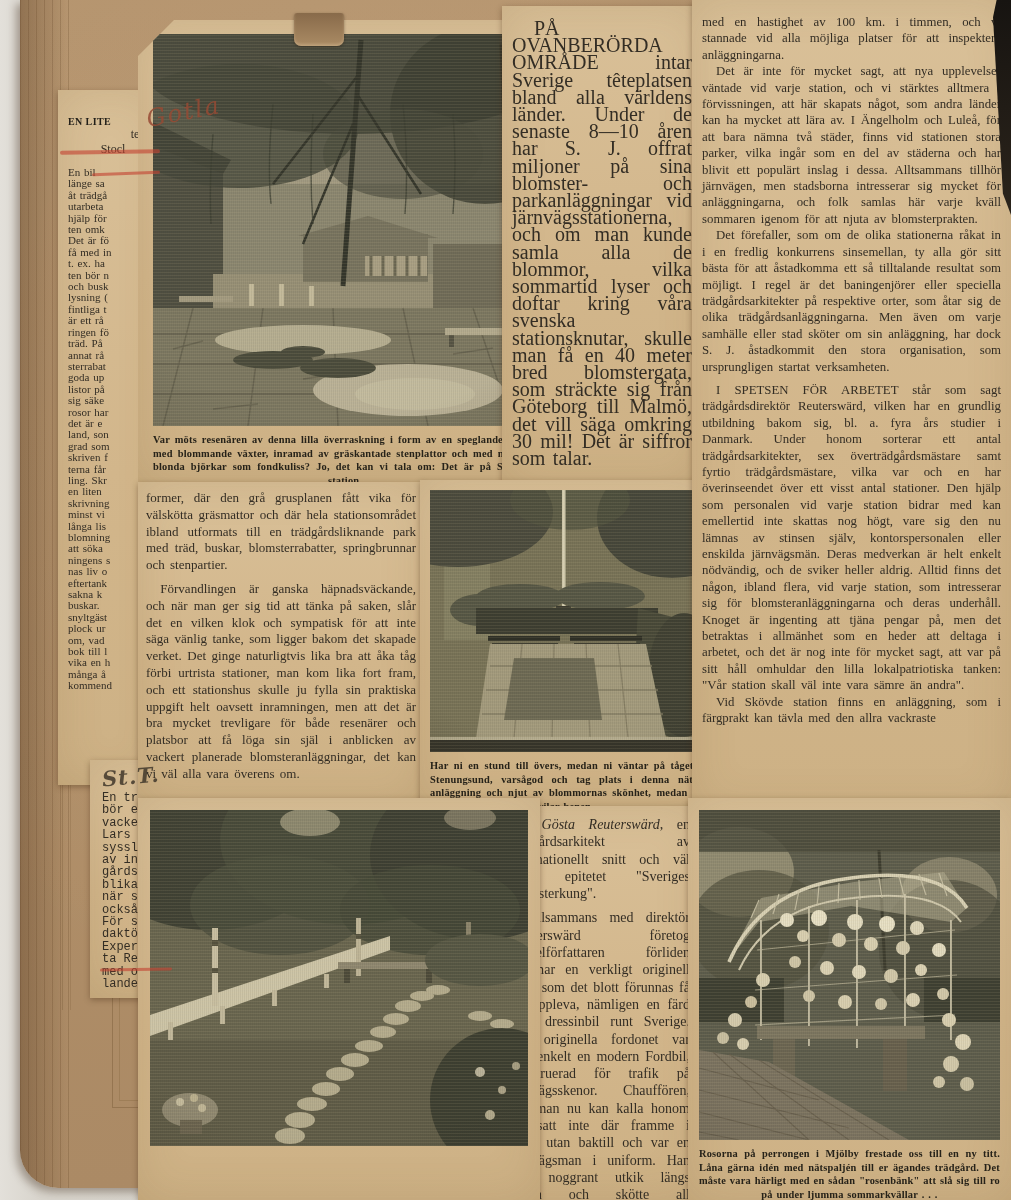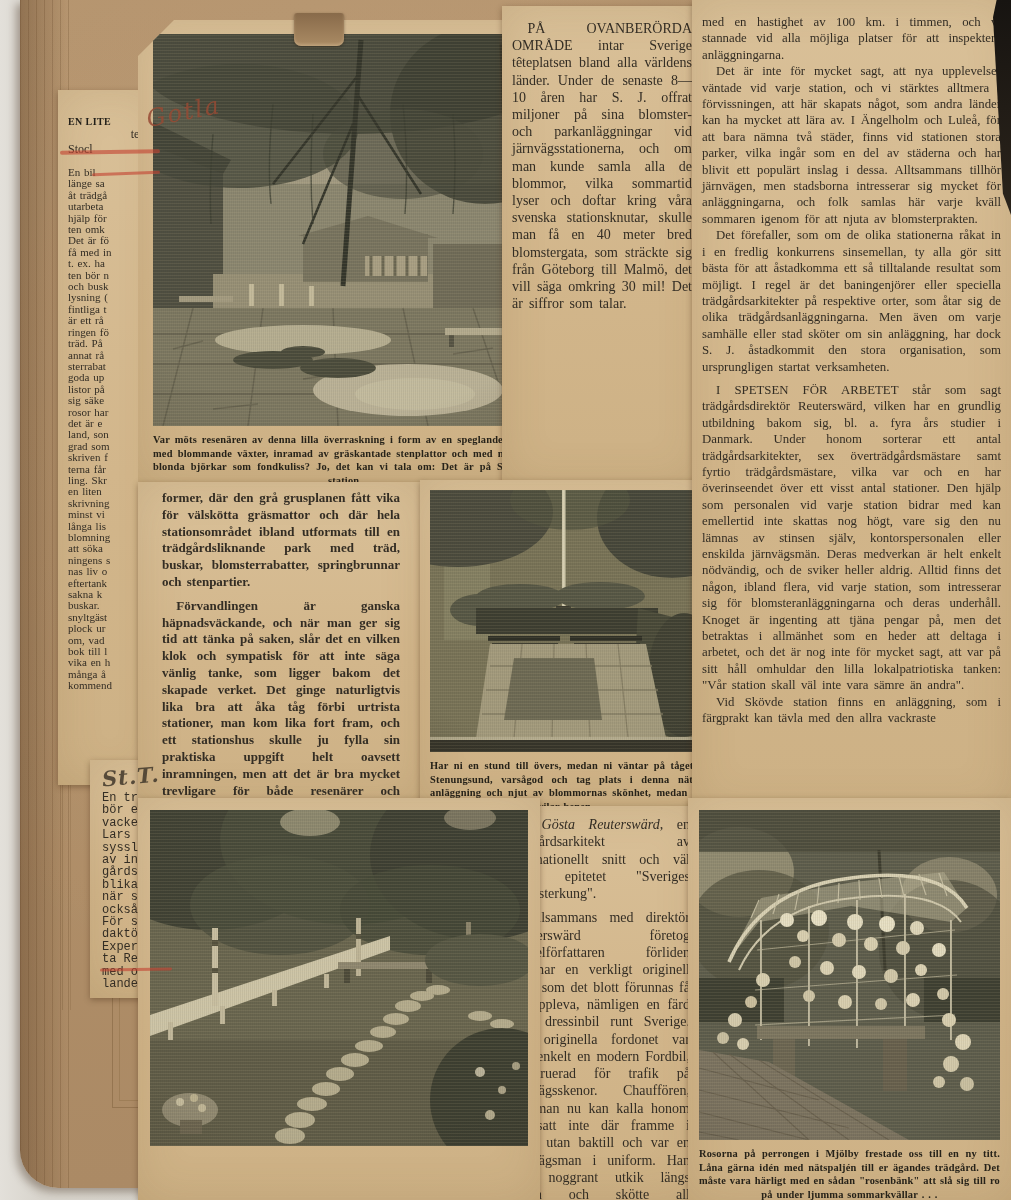--- a/index.html
+++ b/index.html
@@ -36,33 +36,33 @@
   .clip{position:absolute;z-index:3;color:#332d24;
         background:linear-gradient(180deg,#d9c098 0%,#d2b68b 55%,#cdb185 100%);
         box-shadow:0 2px 6px rgba(70,45,20,.40), inset 0 0 46px rgba(120,85,45,.16);}
   .strip{z-index:2;overflow:hidden;}
 
   .justify{text-align:justify;}
   p{margin:0;}
   .ind{text-indent:1.1em;}
 
   
-  .col1{font-size:14px;line-height:17.2px;word-spacing:2.5px;}
+  .col1{font-size:20px;line-height:17.2px;word-spacing:2.5px;}
   .col2{font-size:13px;line-height:16.8px;word-spacing:2px;}
   .col3{font-size:14px;line-height:17.3px;word-spacing:2px;}
   .col4{font-size:12.8px;line-height:16.4px;word-spacing:2.2px;}
   .gap-before{margin-top:7px;}
 
   .caption{font-size:10.4px;font-weight:bold;line-height:13.6px;letter-spacing:.2px;
            text-align:justify;text-align-last:center;color:#262219;word-spacing:1px;margin-top:7px;}
 
   
   .strip-head{font-weight:bold;font-size:10px;letter-spacing:.4px;color:#221f19;}
   .strip-sub{font-size:12px;text-align:right;padding-right:4px;}
-  .strip-sub2{font-size:12px;}
+  .strip-sub2{font-size:12px;text-align:center;}
   .strip-body{font-size:11px;line-height:11.4px;white-space:pre-line;word-spacing:1px;}
   .strip2-body{font-size:12px;line-height:12.4px;white-space:pre-line;}
   .redline{position:absolute;height:4px;background:rgba(196,68,50,.62);border-radius:2px;z-index:4;}
 
   
   .hw{position:absolute;z-index:6;font-style:italic;font-family:"DejaVu Serif",serif;}
   .hw1{left:146px;top:98px;font-size:24px;color:rgba(150,74,52,.85);transform:rotate(-11deg);letter-spacing:2px;}
   .hw2{left:102px;top:764px;font-size:21px;color:rgba(72,62,48,.9);transform:rotate(-5deg);letter-spacing:1px;font-weight:bold;}
 
   
@@ -230,21 +230,21 @@
   <div class="tab"></div>
   <div class="hw hw1">Gotla</div>
   <div class="hw hw2">St.T.</div>
 
   <div class="clip" style="left:502px;top:6px;width:200px;height:480px;padding:14px 10px 8px;box-sizing:border-box;">
     <div class="col1 justify">
       <p class="ind">PÅ OVANBERÖRDA OMRÅDE intar Sverige têteplatsen bland alla världens länder. Under de senaste 8—10 åren har S. J. offrat miljoner på sina blomster- och parkanläggningar vid järnvägsstationerna, och om man kunde samla alla de blommor, vilka sommartid lyser och doftar kring våra svenska stationsknutar, skulle man få en 40 meter bred blomstergata, som sträckte sig från Göteborg till Malmö, det vill säga omkring 30 mil! Det är siffror som talar.</p>
     </div>
   </div>
 
-  <div class="clip" style="left:138px;top:482px;width:286px;height:324px;padding:8px 24px;box-sizing:border-box;font-weight:bold;">
+  <div class="clip" style="left:138px;top:482px;width:286px;height:324px;padding:8px 8px;box-sizing:border-box;">
     <div class="col2 justify">
       <p>former, där den grå grusplanen fått vika för välskötta gräsmattor och där hela stationsområdet ibland utformats till en trädgårdsliknande park med träd, buskar, blomsterrabatter, springbrunnar och stenpartier.</p>
       <p class="ind gap-before">Förvandlingen är ganska häpnadsväckande, och när man ger sig tid att tänka på saken, slår det en vilken klok och sympatisk för att inte säga vänlig tanke, som ligger bakom det skapade verket. Det ginge naturligtvis lika bra att åka tåg förbi urtrista stationer, man kom lika fort fram, och ett stationshus skulle ju fylla sin praktiska uppgift helt oavsett inramningen, men att det är bra mycket trevligare för både resenärer och platsbor att få löga sin själ i anblicken av vackert planerade blomsteranläggningar, det kan vi väl alla vara överens om.</p>
     </div>
   </div>
 
   <div class="clip" style="left:420px;top:480px;width:292px;height:328px;padding:10px 10px 4px;box-sizing:border-box;">
     <div class="photo" style="width:272px;height:262px;">
       <svg width="272" height="262" viewBox="0 0 272 262">
         <rect width="272" height="262" fill="#777257"></rect>

